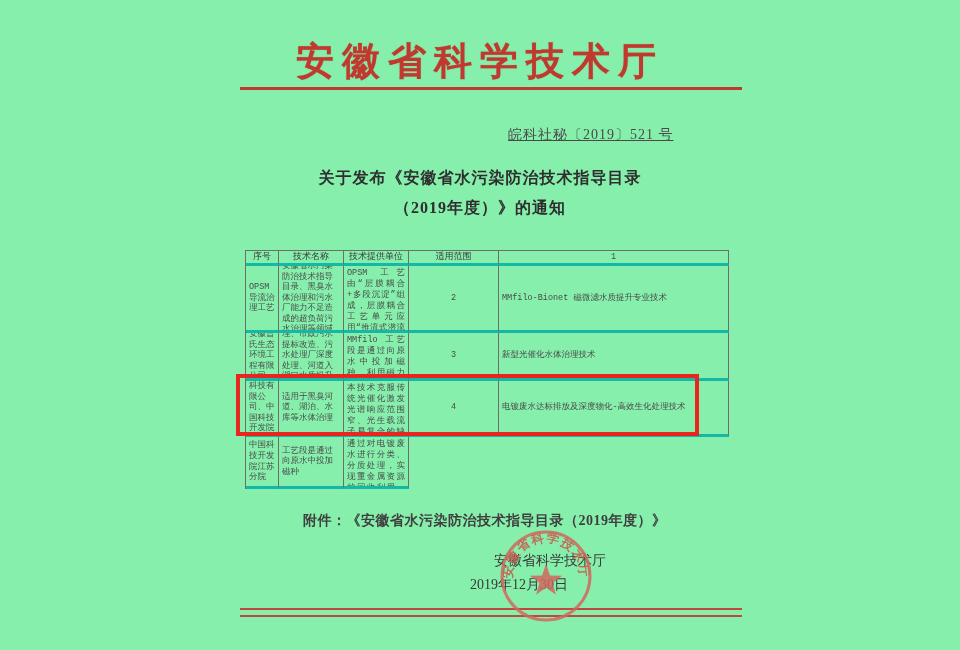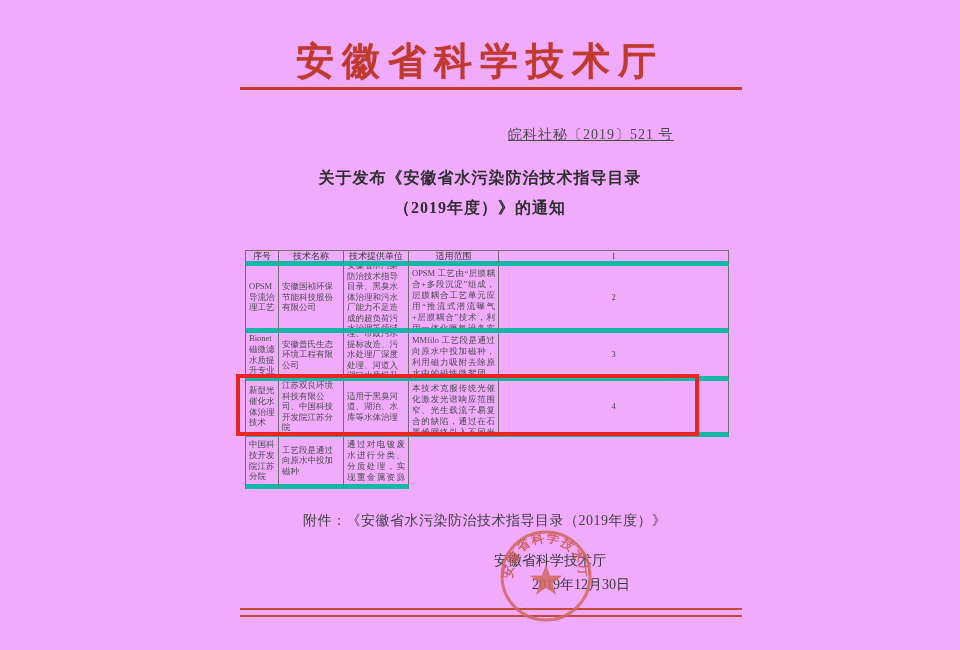--- a/index.html
+++ b/index.html
@@ -1,18 +1,18 @@
 <!DOCTYPE html>
 <html><head>
 <meta charset="utf-8">
 <style>
   html,body{margin:0;padding:0;background:#e9e9e9;}
   .page{
     position:relative;width:960px;height:650px;margin:0 auto;
-    background:#f0abfc;overflow:hidden;
+    background:#86efac;overflow:hidden;
     font-family:"Liberation Serif","DejaVu Serif",serif;
     color:#3c3c3c;
   }
   
   .lh-title{
     position:absolute;left:0;top:36px;width:960px;text-align:center;
     font-size:38px;font-weight:bold;letter-spacing:8px;color:#c0392f;
     text-shadow:0 0 1px rgba(192,57,47,.55);
   }
   .lh-rule{position:absolute;left:240px;top:87px;width:502px;height:3px;background:#c0392f;}
@@ -25,36 +25,36 @@
   
   .tech-table{
     position:absolute;left:245px;top:250px;
     display:grid;
     grid-template-columns:33px 65px 65px 90px 230px;
     grid-template-rows:15px 67px 48px 56px 52px;
     border-top:1px solid #6e6e6e;border-left:1px solid #6e6e6e;
     font-size:8.5px;color:#4a4a4a;
   }
   .tech-table > div{
-    border-right:1px solid #6e6e6e;border-bottom:5px solid #14b8a6;
+    border-right:1px solid #6e6e6e;border-bottom:3px solid #14b8a6;
     padding:2px 3px;overflow:hidden;line-height:10.6px;
-    display:flex;align-items:center;
+    display:flex;align-items:center;font-family:Liberation Mono, monospace;
   }
   .tech-table .hd{justify-content:center;padding:0 1px;font-size:9px;color:#383838;}
   .tech-table .num{justify-content:center;}
   .tech-table .sum{display:block;text-align:justify;line-height:11px;padding-top:2px;}
   
   .highlight-box{
     position:absolute;left:236px;top:374px;width:455px;height:54px;
     border:4px solid #e8251f;z-index:5;
   }
   
-  .attachment{position:absolute;left:303px;top:512px;font-size:14px;color:#3f3f3f;letter-spacing:0.5px;}
+  .attachment{position:absolute;left:303px;top:512px;font-size:14px;color:#3f3f3f;letter-spacing:0.5px;font-weight:bold;}
   .sig{position:absolute;left:470px;top:552px;width:160px;text-align:center;font-size:14px;color:#3a3a3a;z-index:2;}
-  .sig-date{position:absolute;left:470px;top:576px;width:160px;text-align:right;font-size:14px;color:#3a3a3a;z-index:2;}
+  .sig-date{position:absolute;left:470px;top:576px;width:160px;text-align:left;font-size:14px;color:#3a3a3a;z-index:2;}
   .seal{position:absolute;left:498px;top:528px;width:96px;height:96px;z-index:3;opacity:.85;}
   .footer-rule{position:absolute;left:240px;top:608px;width:502px;height:5px;
     border-top:2px solid #c2473c;border-bottom:2px solid #c2473c;z-index:1;}
 </style>
 </head>
 <body>
 
 <div class="page">
 
   <div class="lh-title">安徽省科学技术厅</div>
@@ -67,37 +67,37 @@
   </div>
 
   <div class="tech-table">
     <div class="hd">序号</div>
     <div class="hd">技术名称</div>
     <div class="hd">技术提供单位</div>
     <div class="hd">适用范围</div>
 
     <div class="num">1</div>
     <div class="nm">OPSM 导流治理工艺</div>
-    <div class="pv">安徽国祯环保节能科技股份有限公司</div>
     <div class="sc">安徽省水污染防治技术指导目录、黑臭水体治理和污水厂能力不足造成的超负荷污水治理等领域</div>
     <div class="sum">OPSM 工艺由“层膜耦合+多段沉淀”组成，层膜耦合工艺单元应用“推流式潜流曝气+层膜耦合”技术，利用一体化曝氧设备实现间歇式消减除氮，可与生物膜法相结合，高效去除水体中的CODcr、BOD5、NH3等污染因子；多段沉淀工艺单元应用高负荷两级沉淀代替二沉池，去除水中的悬浮物及TP。</div>
 
     <div class="num">2</div>
     <div class="nm">MMfilo-Bionet 磁微滤水质提升专业技术</div>
     <div class="pv">安徽普氏生态环境工程有限公司</div>
     <div class="sc">黑臭水体治理、市政污水提标改造、污水处理厂深度处理、河道入湖口水质提升等</div>
     <div class="sum">MMfilo 工艺段是通过向原水中投加磁种，利用磁力吸附去除原水中的磁性微絮团，去除污水中 SS、TP、CODcr；Bionet 工艺段采用二相生化载体，通过硝化作用去除水体中 NH3 和 CODcr。</div>
 
     <div class="num">3</div>
     <div class="nm">新型光催化水体治理技术</div>
     <div class="pv">江苏双良环境科技有限公司、中国科技开发院江苏分院</div>
     <div class="sc">适用于黑臭河道、湖泊、水库等水体治理</div>
     <div class="sum">本技术克服传统光催化激发光谱响应范围窄、光生载流子易复合的缺陷，通过在石墨烯网络引入不同光催化材料，构建复合材料体系，材料吸收日光后产生光生电子，石墨烯能有效传导生成的光生电子，减少光生载流子的复合，有效形成分离的氧化还原反应位点，进一步生成多种活性氧化物质，有效削减水体中的污染物。</div>
 
     <div class="num">4</div>
+    <div class="nm">电镀废水达标排放及深度物化-高效生化处理技术</div>
     <div class="pv">中国科技开发院江苏分院</div>
     <div class="sc">工艺段是通过向原水中投加磁种</div>
     <div class="sum">通过对电镀废水进行分类、分质处理，实现重金属资源的回收利用，预处理后废水和其它类废水混合后的综合废水进入高效的生化处理系统，配合专用的微生物菌剂和高效生物反应器实现对废水中污染物的高效去除。</div>
   </div>
 
   <div class="highlight-box"></div>
 
   <div class="attachment">附件：《安徽省水污染防治技术指导目录（2019年度）》</div>
   <div class="sig">安徽省科学技术厅</div>
   <div class="sig-date">2019年12月30日</div>

